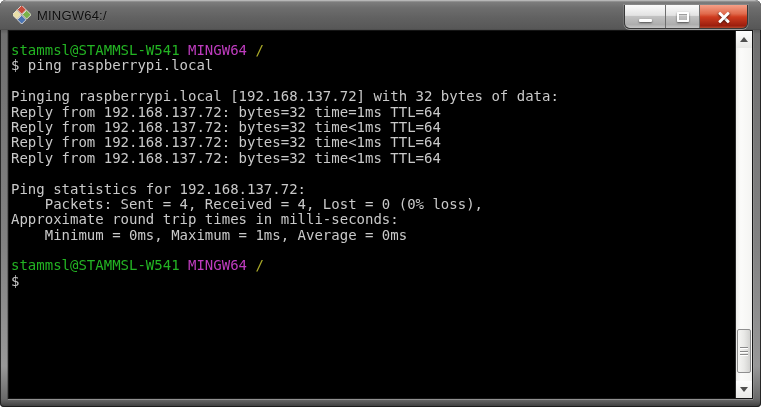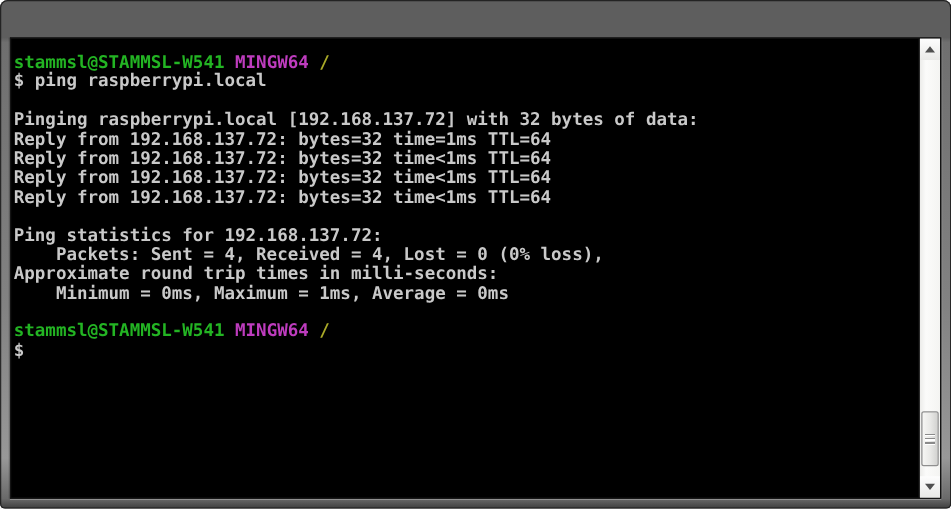--- a/index.html
+++ b/index.html
@@ -72,21 +72,20 @@
     display: flex;
   }
   .screen {
     flex: 1 1 auto;
     padding: 12px 2px 0 2px;
     overflow: hidden;
     font-family: "DejaVu Sans Mono", monospace;
     font-size: 14px; line-height: 15.4px;
     white-space: pre;
     cursor: text;
-    font-weight: bold;
   }
   .term-line { height: 15.4px; }
 
   
   .scrollbar {
     flex: 0 0 17px; width: 17px;
     display: flex; flex-direction: column;
     background: linear-gradient(90deg, #ececea 0%, #fbfbfa 30%, #f4f4f2 100%);
     border-left: 1px solid #2a2a2a;
   }
@@ -106,20 +105,43 @@
   }
   .grip { width: 8px; height: 9px;
     background: repeating-linear-gradient(180deg, #8a8a8a 0 1px, #ffffff 1px 2px, transparent 2px 3.5px);
   }
 </style>
 </head>
 <body>
 
 <div class="window">
 
+  <div class="titlebar">
+    <span class="app-icon">
+      <svg width="18" height="18" viewBox="0 0 18 18">
+        <rect x="5.6" y="0.6" width="6.2" height="6.2" transform="rotate(45 8.7 3.7)" fill="#c84b3a" stroke="#f0e9e2" stroke-width="0.8"></rect>
+        <rect x="10.6" y="5.6" width="6.2" height="6.2" transform="rotate(45 13.7 8.7)" fill="#79b24a" stroke="#f0e9e2" stroke-width="0.8"></rect>
+        <rect x="0.6" y="5.6" width="6.2" height="6.2" transform="rotate(45 3.7 8.7)" fill="#e9dfa8" stroke="#f0e9e2" stroke-width="0.8"></rect>
+        <rect x="5.6" y="10.6" width="6.2" height="6.2" transform="rotate(45 8.7 13.7)" fill="#4a74b2" stroke="#f0e9e2" stroke-width="0.8"></rect>
+      </svg>
+    </span>
+    <span class="window-title">MINGW64:/</span>
+
+    <div class="controls">
+      <div class="ctl-btn min">
+        <span class="glyph-min"></span>
+      </div>
+      <div class="ctl-btn max">
+        <span class="glyph-max"></span>
+      </div>
+      <div class="ctl-btn close">
+        <span class="glyph-close"></span>
+      </div>
+    </div>
+  </div>
 
   <div class="content">
     <div class="screen"><div class="term-line"><span style="color: rgb(35, 180, 35);">stammsl@STAMMSL-W541</span><span style="color: rgb(201, 201, 201);"> </span><span style="color: rgb(190, 60, 190);">MINGW64</span><span style="color: rgb(201, 201, 201);"> </span><span style="color: rgb(170, 170, 40);">/</span></div><div class="term-line"><span style="color: rgb(201, 201, 201);">$ ping raspberrypi.local</span></div><div class="term-line"> </div><div class="term-line"><span style="color: rgb(201, 201, 201);">Pinging raspberrypi.local [192.168.137.72] with 32 bytes of data:</span></div><div class="term-line"><span style="color: rgb(201, 201, 201);">Reply from 192.168.137.72: bytes=32 time=1ms TTL=64</span></div><div class="term-line"><span style="color: rgb(201, 201, 201);">Reply from 192.168.137.72: bytes=32 time&lt;1ms TTL=64</span></div><div class="term-line"><span style="color: rgb(201, 201, 201);">Reply from 192.168.137.72: bytes=32 time&lt;1ms TTL=64</span></div><div class="term-line"><span style="color: rgb(201, 201, 201);">Reply from 192.168.137.72: bytes=32 time&lt;1ms TTL=64</span></div><div class="term-line"> </div><div class="term-line"><span style="color: rgb(201, 201, 201);">Ping statistics for 192.168.137.72:</span></div><div class="term-line"><span style="color: rgb(201, 201, 201);">    Packets: Sent = 4, Received = 4, Lost = 0 (0% loss),</span></div><div class="term-line"><span style="color: rgb(201, 201, 201);">Approximate round trip times in milli-seconds:</span></div><div class="term-line"><span style="color: rgb(201, 201, 201);">    Minimum = 0ms, Maximum = 1ms, Average = 0ms</span></div><div class="term-line"> </div><div class="term-line"><span style="color: rgb(35, 180, 35);">stammsl@STAMMSL-W541</span><span style="color: rgb(201, 201, 201);"> </span><span style="color: rgb(190, 60, 190);">MINGW64</span><span style="color: rgb(201, 201, 201);"> </span><span style="color: rgb(170, 170, 40);">/</span></div><div class="term-line"><span style="color: rgb(201, 201, 201);">$</span></div></div>
 
     <div class="scrollbar">
       <div class="sb-btn">
         <span class="arrow-up"></span>
       </div>
       <div class="sb-track">
         <div class="sb-thumb">

